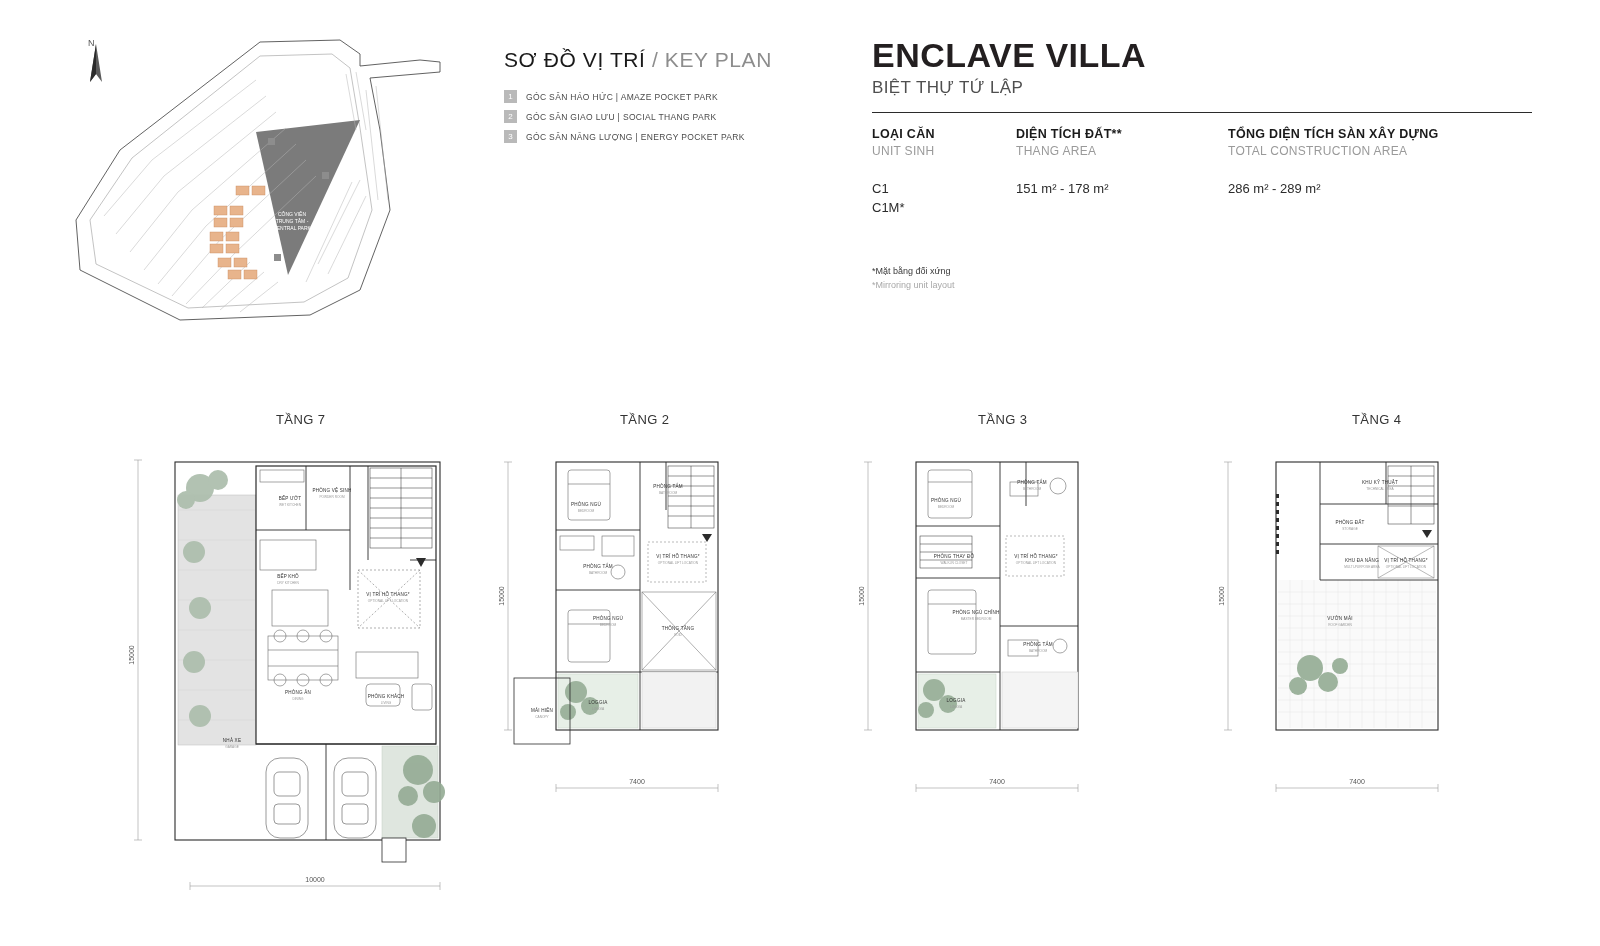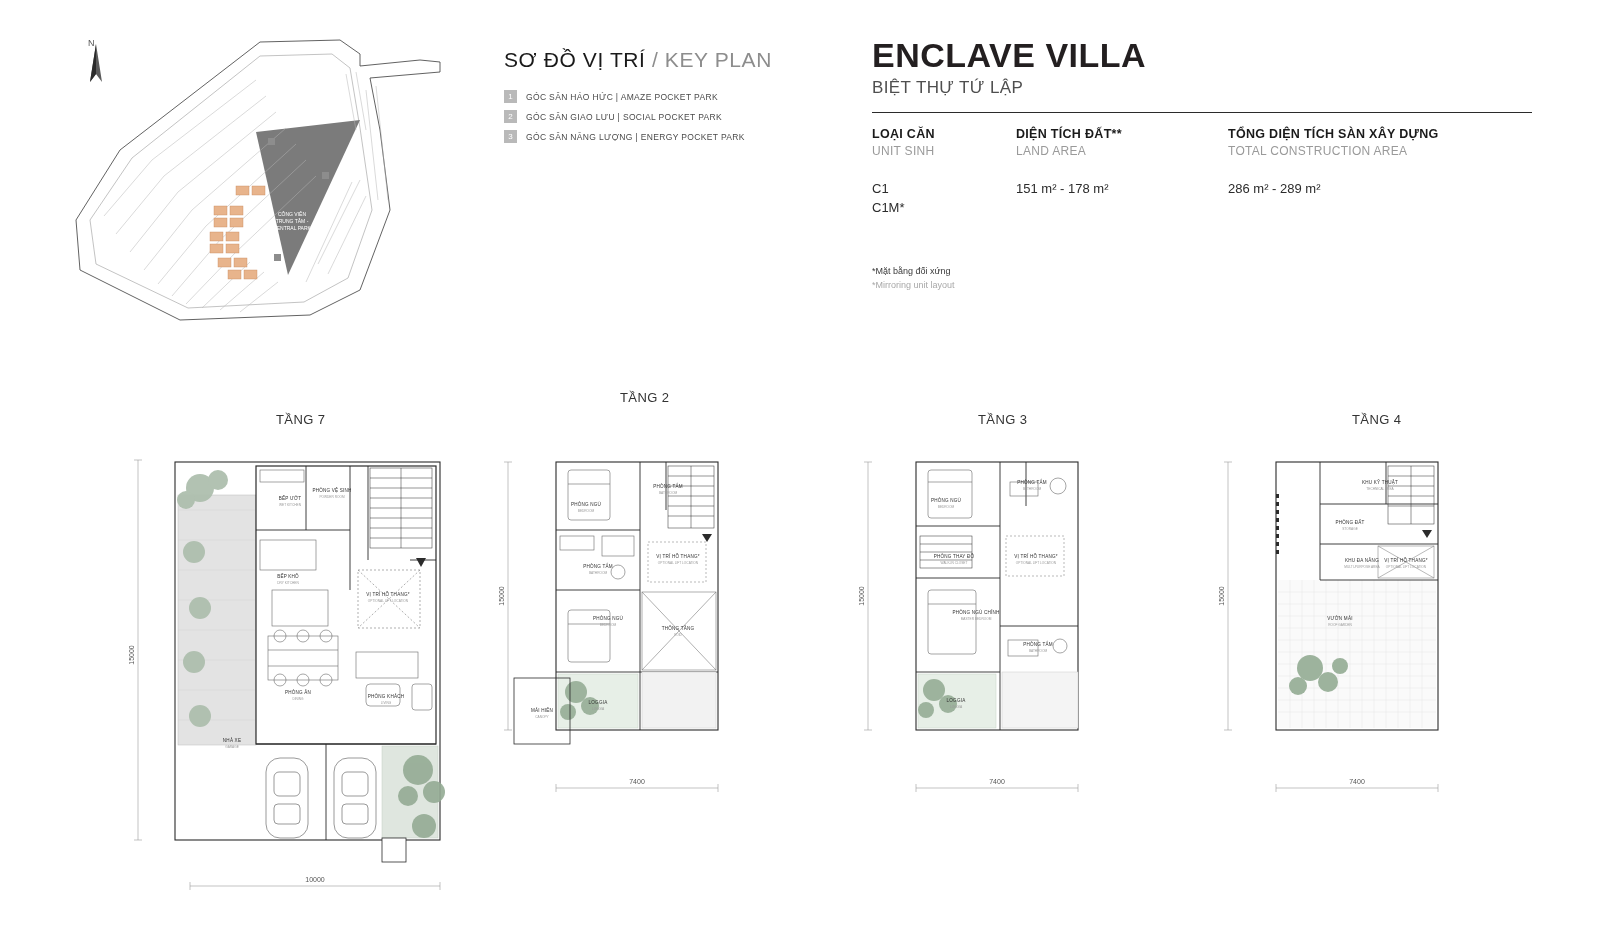--- a/index.html
+++ b/index.html
@@ -131,21 +131,21 @@
       <span class="slash">/</span>
       <span class="slash">KEY PLAN</span>
     </div>
     <div class="legend">
       <div class="legend-row">
         <span class="legend-num">1</span>
         <span class="legend-label">GÓC SÂN HÁO HỨC | AMAZE POCKET PARK</span>
       </div>
       <div class="legend-row">
         <span class="legend-num">2</span>
-        <span class="legend-label">GÓC SÂN GIAO LƯU | SOCIAL POCKET PARK</span>
+        <span class="legend-label">GÓC SÂN GIAO LƯU | SOCIAL THANG PARK</span>
       </div>
       <div class="legend-row">
         <span class="legend-num">3</span>
         <span class="legend-label">GÓC SÂN NĂNG LƯỢNG | ENERGY POCKET PARK</span>
       </div>
     </div>
   </div>
 
   <div class="info">
     <div class="villa-title">ENCLAVE VILLA</div>
@@ -153,39 +153,39 @@
     <div class="hr"></div>
     <div class="spec-table">
       <div class="spec-col c1">
         <div class="spec-head-vn">LOẠI CĂN</div>
         <div class="spec-head-en">UNIT SINH</div>
         <div class="spec-val" style="white-space:pre-line">C1
 C1M*</div>
       </div>
       <div class="spec-col c2">
         <div class="spec-head-vn">DIỆN TÍCH ĐẤT**</div>
-        <div class="spec-head-en">LAND AREA</div>
+        <div class="spec-head-en">THANG AREA</div>
         <div class="spec-val">151 m² - 178 m²</div>
       </div>
       <div class="spec-col c3">
         <div class="spec-head-vn">TỔNG DIỆN TÍCH SÀN XÂY DỰNG</div>
         <div class="spec-head-en">TOTAL CONSTRUCTION AREA</div>
         <div class="spec-val">286 m² - 289 m²</div>
       </div>
     </div>
     <div class="notes">
       <div class="n1">
         <div class="note-vn">*Mặt bằng đối xứng</div>
         <div class="note-en">*Mirroring unit layout</div>
       </div>
     </div>
   </div>
 
   <div class="floor-label" style="left:276px;top:412px;">TẦNG 7</div>
-  <div class="floor-label" style="left:620px;top:390px;">TẦNG 2</div>
+  <div class="floor-label" style="left:620px;top:412px;">TẦNG 2</div>
   <div class="floor-label" style="left:978px;top:412px;">TẦNG 3</div>
   <div class="floor-label" style="left:1352px;top:412px;">TẦNG 4</div>
 
   <div class="plan" style="left:120px;top:440px;">
     <svg width="340" height="470" viewBox="0 0 340 470">
 
       <g stroke="#9a9a9a" stroke-width="0.6" fill="none">
         <line x1="18" y1="20" x2="18" y2="400"></line>
         <line x1="14" y1="20" x2="22" y2="20"></line>
           <line x1="14" y1="400" x2="22" y2="400"></line>

